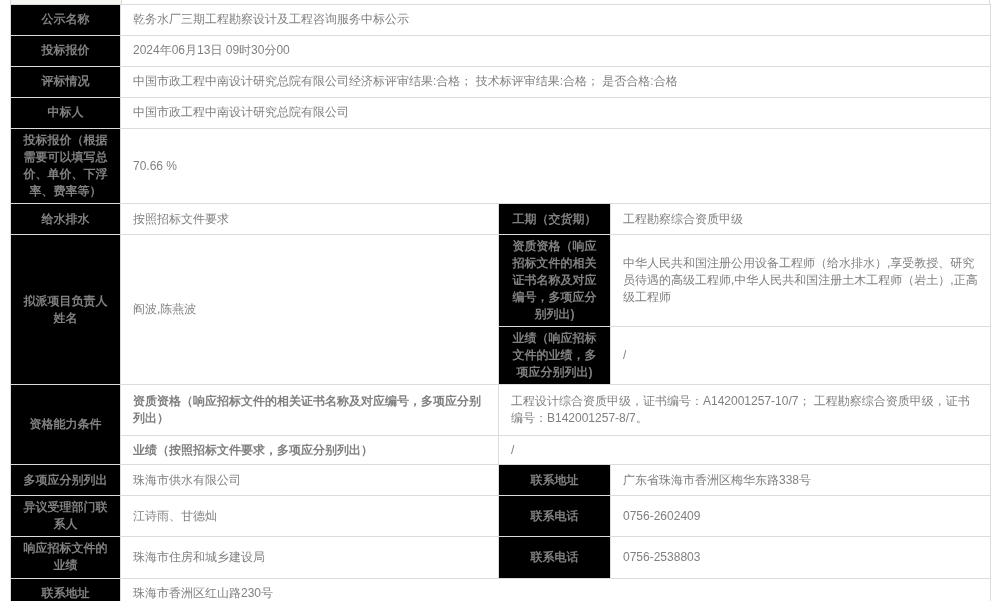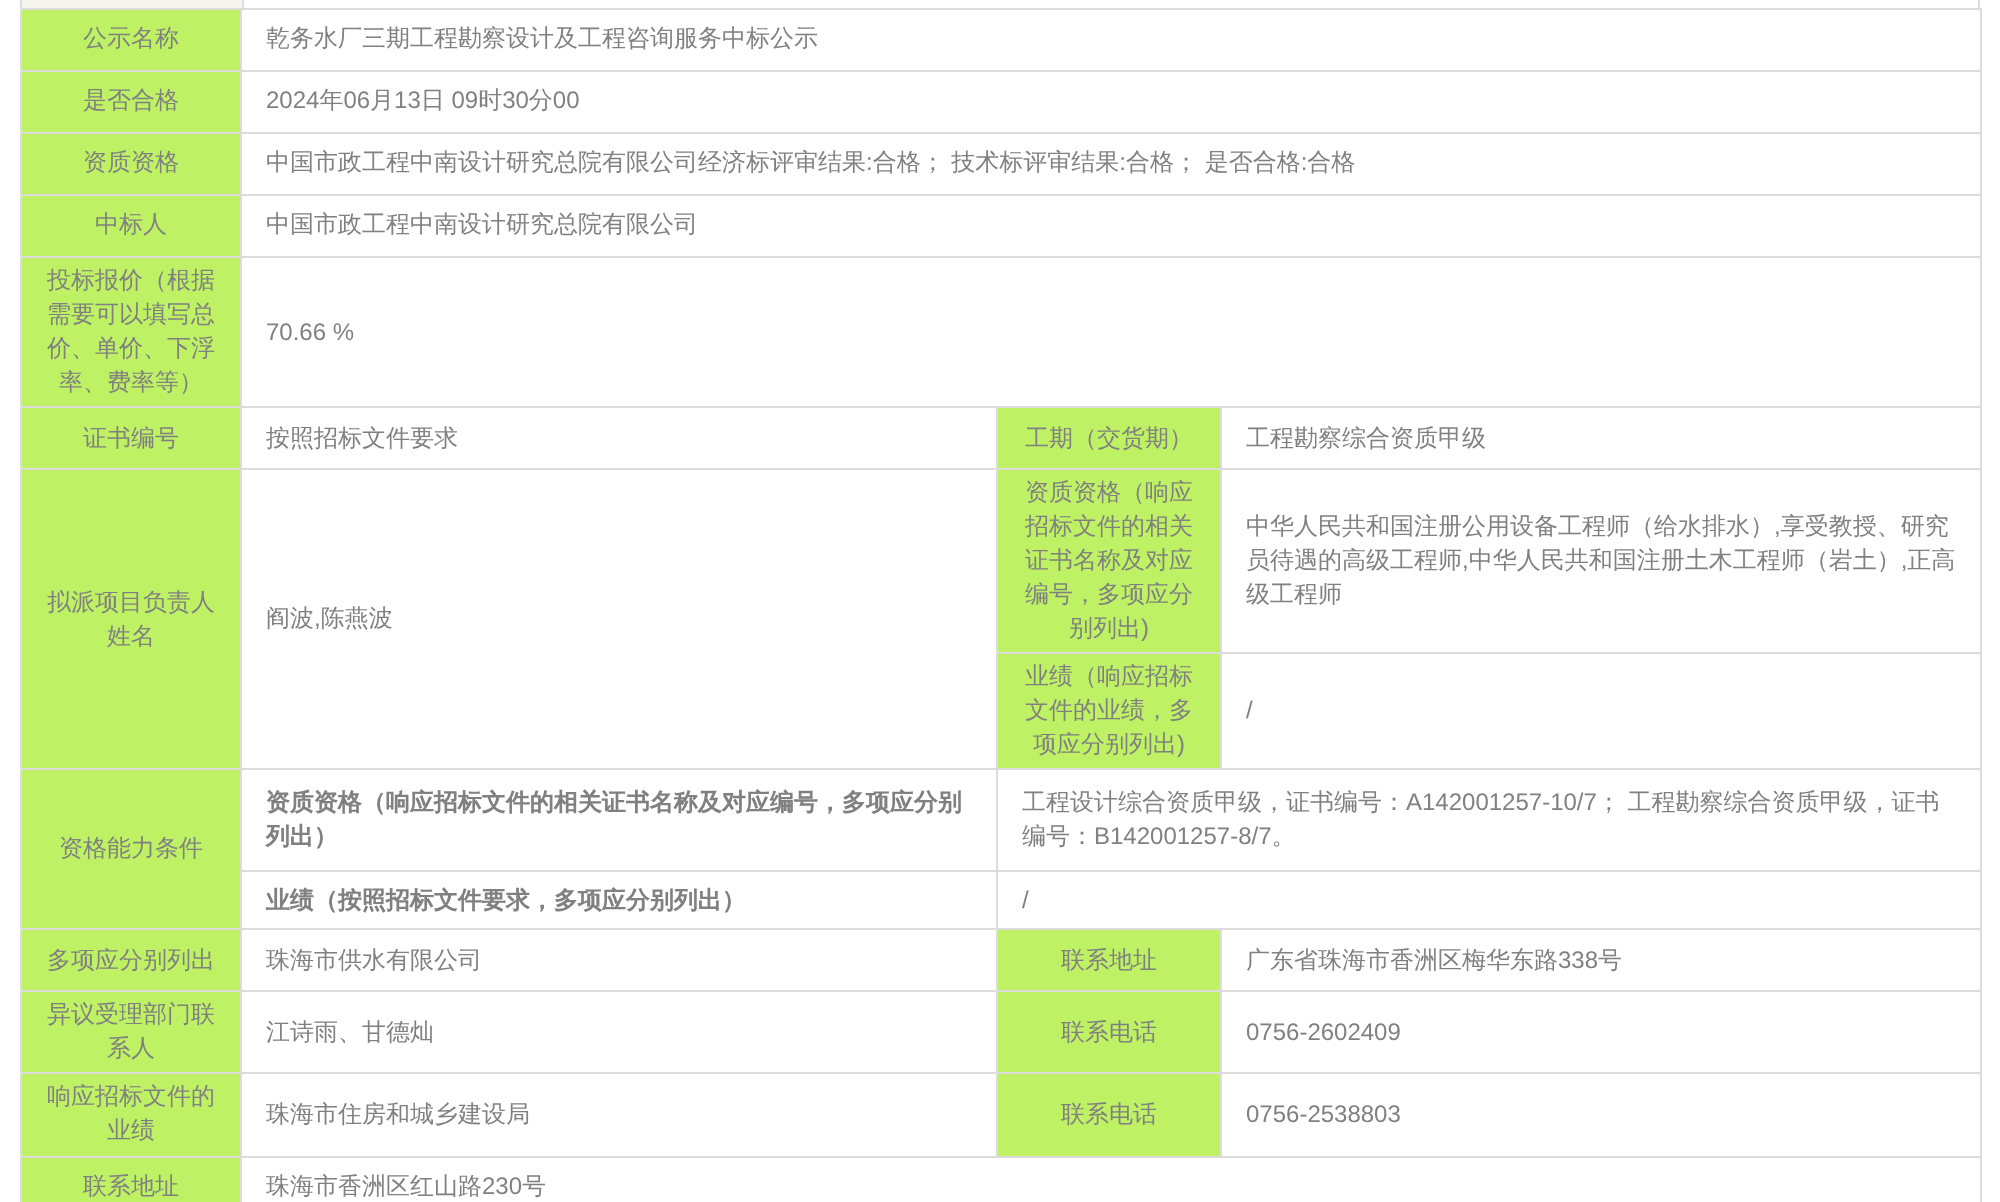--- a/index.html
+++ b/index.html
@@ -47,23 +47,23 @@
     border: 1px solid #dcdcdc;
     font-size: 12px;
     color: #808080;
     line-height: 1.42;
     vertical-align: middle;
     padding: 3px 12px;
     word-break: break-all;
     overflow: hidden;
   }
   td.lbl {
-    background: #bef264;
+    background: #000000;
     color: #5a544b;
-    font-weight: normal;
+    font-weight: bold;
     text-align: center;
     padding: 3px 1px;
   }
   td.sublbl {
     background: #ffffff;
     color: #5a544b;
     font-weight: bold;
     text-align: left;
     padding: 3px 8px;
   }
@@ -92,41 +92,41 @@
       <col style="width:380px">
     </colgroup>
 
     <tbody>
         <tr class="h31">
       <td class="lbl">公示名称</td>
       <td class="val" colspan="3">乾务水厂三期工程勘察设计及工程咨询服务中标公示</td>
     </tr>
 
     <tr class="h31">
-      <td class="lbl">是否合格</td>
+      <td class="lbl">投标报价</td>
       <td class="val" colspan="3">2024年06月13日 09时30分00</td>
     </tr>
 
     <tr class="h31">
-      <td class="lbl">资质资格</td>
+      <td class="lbl">评标情况</td>
       <td class="val" colspan="3">中国市政工程中南设计研究总院有限公司经济标评审结果:合格； 技术标评审结果:合格； 是否合格:合格</td>
     </tr>
 
     <tr class="h31">
       <td class="lbl">中标人</td>
       <td class="val" colspan="3">中国市政工程中南设计研究总院有限公司</td>
     </tr>
 
     <tr class="h72">
       <td class="lbl">投标报价（根据需要可以填写总价、单价、下浮率、费率等）</td>
       <td class="val" colspan="3">70.66 %</td>
     </tr>
 
     <tr class="h31">
-      <td class="lbl">证书编号</td>
+      <td class="lbl">给水排水</td>
       <td class="val">按照招标文件要求</td>
       <td class="lbl">工期（交货期）</td>
       <td class="val">工程勘察综合资质甲级</td>
     </tr>
 
     <tr class="h84">
       <td class="lbl" rowspan="2">拟派项目负责人姓名</td>
       <td class="val" rowspan="2">阎波,陈燕波</td>
       <td class="lbl">资质资格（响应招标文件的相关证书名称及对应编号，多项应分别列出)</td>
       <td class="val">中华人民共和国注册公用设备工程师（给水排水）,享受教授、研究员待遇的高级工程师,中华人民共和国注册土木工程师（岩土）,正高级工程师</td>

